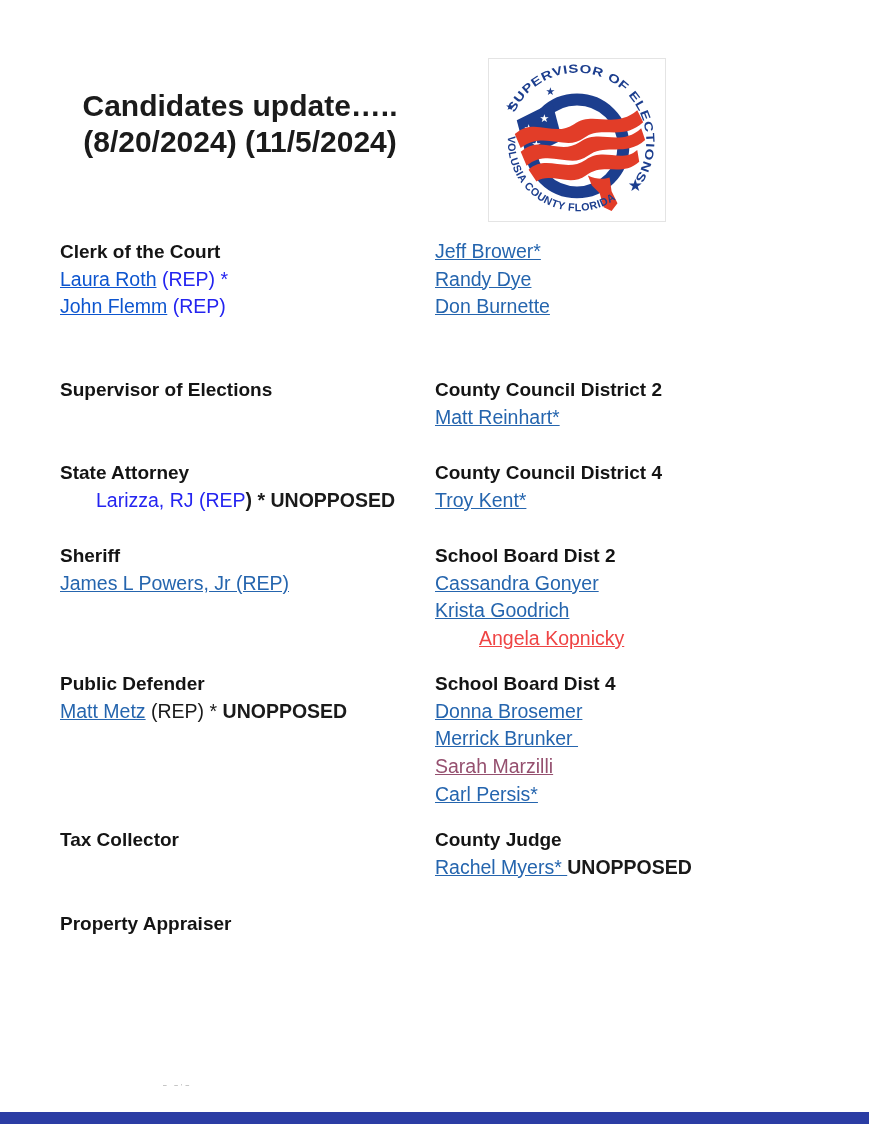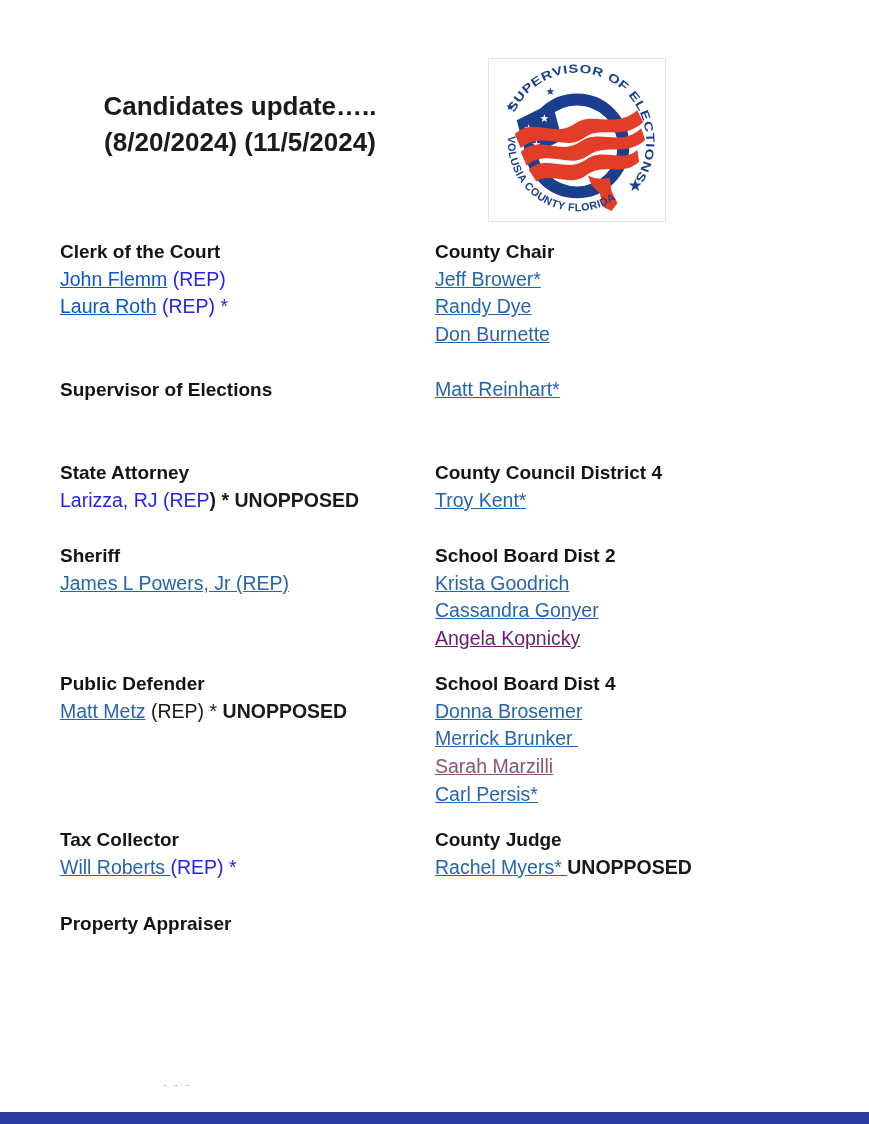--- a/index.html
+++ b/index.html
@@ -2,21 +2,21 @@
 <html><head>
 <meta charset="utf-8">
 <style>
   html,body{margin:0;padding:0}
   body{
     width:869px;height:1124px;position:relative;background:#ffffff;
     font-family:"Liberation Sans",sans-serif;overflow:hidden;
   }
   .title{
     position:absolute;left:70px;top:88px;width:340px;text-align:center;
-    font-weight:700;font-size:26px;line-height:36px;color:#1b1b1b;
+    font-weight:700;font-size:30px;line-height:36px;color:#1b1b1b;
   }
   .logo{
     position:absolute;left:488px;top:58px;width:178px;height:164px;
     border:1px solid #e4e4e4;box-sizing:border-box;background:#fff;
   }
   .logo svg{display:block;width:100%;height:100%}
   .col{position:absolute;top:0;width:390px}
   .section{position:absolute;left:0;width:390px}
   .heading{font-weight:700;font-size:19px;line-height:27.7px;color:#141414;white-space:pre}
   .line{font-size:19.5px;line-height:27.7px;white-space:pre}
@@ -64,65 +64,64 @@
     </text>
     <text font-size="11" font-weight="bold" fill="#1c3e8e" letter-spacing="0.5">
       <textPath href="#arcBottom" textLength="158" lengthAdjust="spacingAndGlyphs">VOLUSIA COUNTY FLORIDA</textPath>
     </text>
   </svg>
 </div>
 
 <div class="col" id="col-left" style="left: 60px;">
     <div class="section" style="top: 238px;">
       <div class="heading">Clerk of the Court</div>
+      <div class="line"><span class="lnk" style="color: rgb(13, 85, 207);">Laura Roth</span><span style="color: rgb(36, 36, 240);"> (REP) *</span></div>
       <div class="line"><span class="lnk" style="color: rgb(13, 85, 207);">John Flemm</span><span style="color: rgb(36, 36, 240);"> (REP)</span></div>
-      <div class="line"><span class="lnk" style="color: rgb(13, 85, 207);">Laura Roth</span><span style="color: rgb(36, 36, 240);"> (REP) *</span></div>
     </div>
     <div class="section" style="top: 376px;">
       <div class="heading">Supervisor of Elections</div>
     </div>
     <div class="section" style="top: 459px;">
       <div class="heading">State Attorney</div>
-      <div class="line"><span style="color: rgb(36, 36, 240);">Larizza, RJ (REP</span><span style="color: rgb(26, 26, 26); font-weight: 700;">) * UNOPPOSED</span></div>
+      <div class="line"><span style="color: rgb(36, 36, 240); margin-left: 36px;">Larizza, RJ (REP</span><span style="color: rgb(26, 26, 26); font-weight: 700;">) * UNOPPOSED</span></div>
     </div>
     <div class="section" style="top: 542px;">
       <div class="heading">Sheriff</div>
       <div class="line"><span class="lnk" style="color: rgb(37, 101, 174);">James L Powers, Jr (REP)</span></div>
     </div>
     <div class="section" style="top: 670px;">
       <div class="heading">Public Defender</div>
       <div class="line"><span class="lnk" style="color: rgb(37, 101, 174); text-align: center;">Matt Metz</span><span style="color: rgb(26, 26, 26);"> (REP) * </span><span style="color: rgb(26, 26, 26); font-weight: 700;">UNOPPOSED</span></div>
     </div>
     <div class="section" style="top: 826px;">
       <div class="heading">Tax Collector</div>
-      <div class="line"><span class="lnk" style="color: rgb(37, 101, 174);">Will Roberts </span><span style="color: rgb(36, 36, 240);">(REP) *</span></div>
     </div>
     <div class="section" style="top: 910px;">
       <div class="heading">Property Appraiser</div>
     </div>
   </div>
 <div class="col" id="col-right" style="left: 435px;">
     <div class="section" style="top: 238px;">
-      <div class="heading">County Chair</div>
       <div class="line"><span class="lnk" style="color: rgb(37, 101, 174);">Jeff Brower*</span></div>
       <div class="line"><span class="lnk" style="color: rgb(37, 101, 174);">Randy Dye</span></div>
       <div class="line"><span class="lnk" style="color: rgb(37, 101, 174);">Don Burnette</span></div>
     </div>
     <div class="section" style="top: 376px;">
+      <div class="heading">County Council District 2</div>
       <div class="line"><span class="lnk" style="color: rgb(37, 101, 174);">Matt Reinhart*</span></div>
     </div>
     <div class="section" style="top: 459px;">
       <div class="heading">County Council District 4</div>
       <div class="line"><span class="lnk" style="color: rgb(37, 101, 174);">Troy Kent*</span></div>
     </div>
     <div class="section" style="top: 542px;">
       <div class="heading">School Board Dist 2</div>
+      <div class="line"><span class="lnk" style="color: rgb(37, 101, 174);">Cassandra Gonyer</span></div>
       <div class="line"><span class="lnk" style="color: rgb(37, 101, 174);">Krista Goodrich</span></div>
-      <div class="line"><span class="lnk" style="color: rgb(37, 101, 174);">Cassandra Gonyer</span></div>
-      <div class="line"><span class="lnk" style="color: #701a75;">Angela Kopnicky</span></div>
+      <div class="line"><span class="lnk" style="color: #ef4444; margin-left: 44px;">Angela Kopnicky</span></div>
     </div>
     <div class="section" style="top: 670px;">
       <div class="heading">School Board Dist 4</div>
       <div class="line"><span class="lnk" style="color: rgb(37, 101, 174);">Donna Brosemer</span></div>
       <div class="line"><span class="lnk" style="color: rgb(37, 101, 174);">Merrick Brunker </span></div>
       <div class="line"><span class="lnk" style="color: rgb(149, 80, 111);">Sarah Marzilli</span></div>
       <div class="line"><span class="lnk" style="color: rgb(37, 101, 174);">Carl Persis*</span></div>
     </div>
     <div class="section" style="top: 826px;">
       <div class="heading">County Judge</div>

